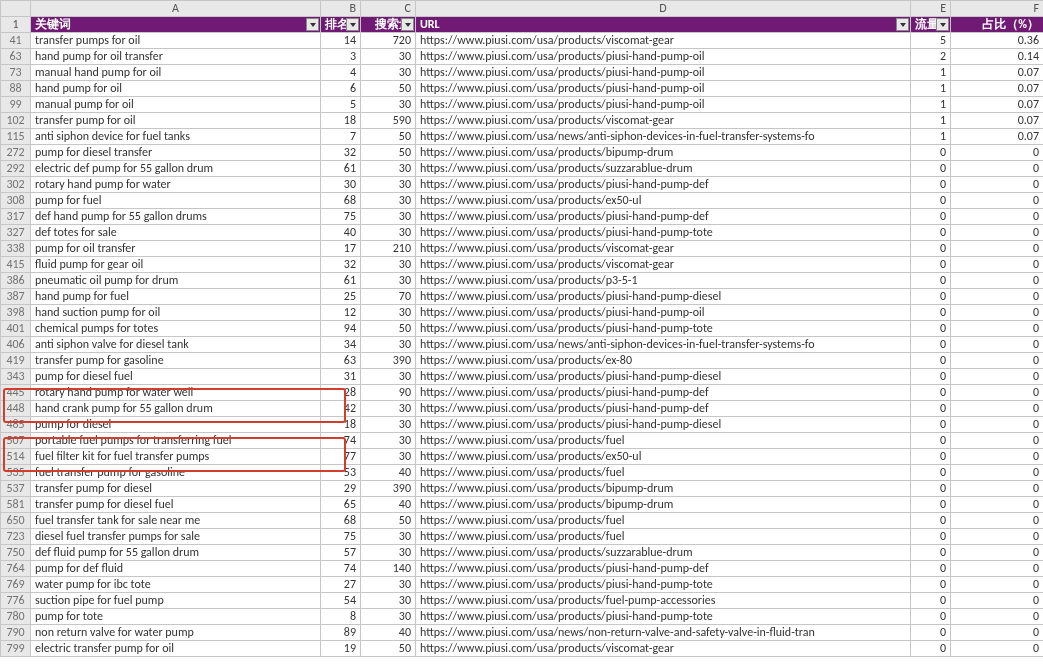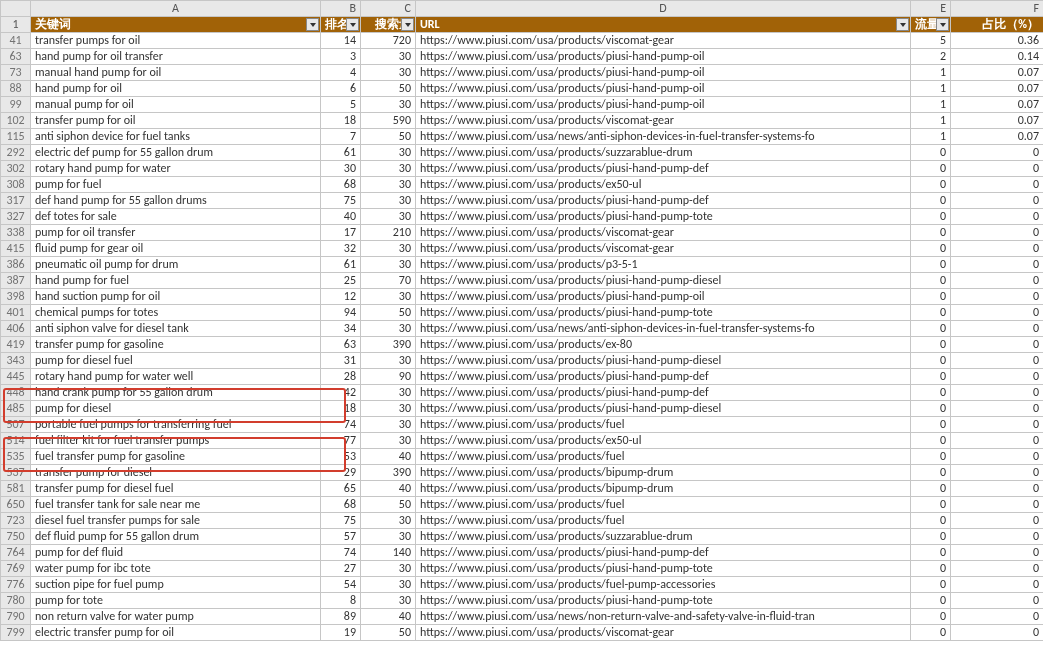--- a/index.html
+++ b/index.html
@@ -33,21 +33,21 @@
   }
   .col-rownum { width: 30px; text-align: center; background: #e8e8e8; color: #555; }
   .col-colhead { background: #e8e8e8; color: #555; text-align: center; font-weight: normal;}
   .col-A { width: 290px; }
   .col-B { width: 40px; text-align: right; }
   .col-C { width: 55px; text-align: right; }
   .col-D { width: 495px; }
   .col-E { width: 40px; text-align: right; }
   .col-F { width: 93px; text-align: right; }
   .hdr-row td {
-    background: #a16207;
+    background: #701a75;
     color: #fff;
     font-weight: bold;
   }
   .hdr-row td.col-rownum { background: #e8e8e8; color:#555; font-weight: normal;}
   .hdr-cell { position: relative; }
   .filter-btn {
     position: absolute;
     right: 1px;
     top: 1px;
     width: 13px;
@@ -184,20 +184,29 @@
         <tr>
           <td class="col-rownum"><span class="rownum">115</span></td>
           <td class="col-A">anti siphon device for fuel tanks</td>
           <td class="col-B">7</td>
           <td class="col-C">50</td>
           <td class="col-D">https://www.piusi.com/usa/news/anti-siphon-devices-in-fuel-transfer-systems-fo</td>
           <td class="col-E">1</td>
           <td class="col-F">0.07</td>
         </tr>
         <tr>
+          <td class="col-rownum"><span class="rownum">272</span></td>
+          <td class="col-A">pump for diesel transfer</td>
+          <td class="col-B">32</td>
+          <td class="col-C">50</td>
+          <td class="col-D">https://www.piusi.com/usa/products/bipump-drum</td>
+          <td class="col-E">0</td>
+          <td class="col-F">0</td>
+        </tr>
+        <tr>
           <td class="col-rownum"><span class="rownum">292</span></td>
           <td class="col-A">electric def pump for 55 gallon drum</td>
           <td class="col-B">61</td>
           <td class="col-C">30</td>
           <td class="col-D">https://www.piusi.com/usa/products/suzzarablue-drum</td>
           <td class="col-E">0</td>
           <td class="col-F">0</td>
         </tr>
         <tr>
           <td class="col-rownum"><span class="rownum">302</span></td>

